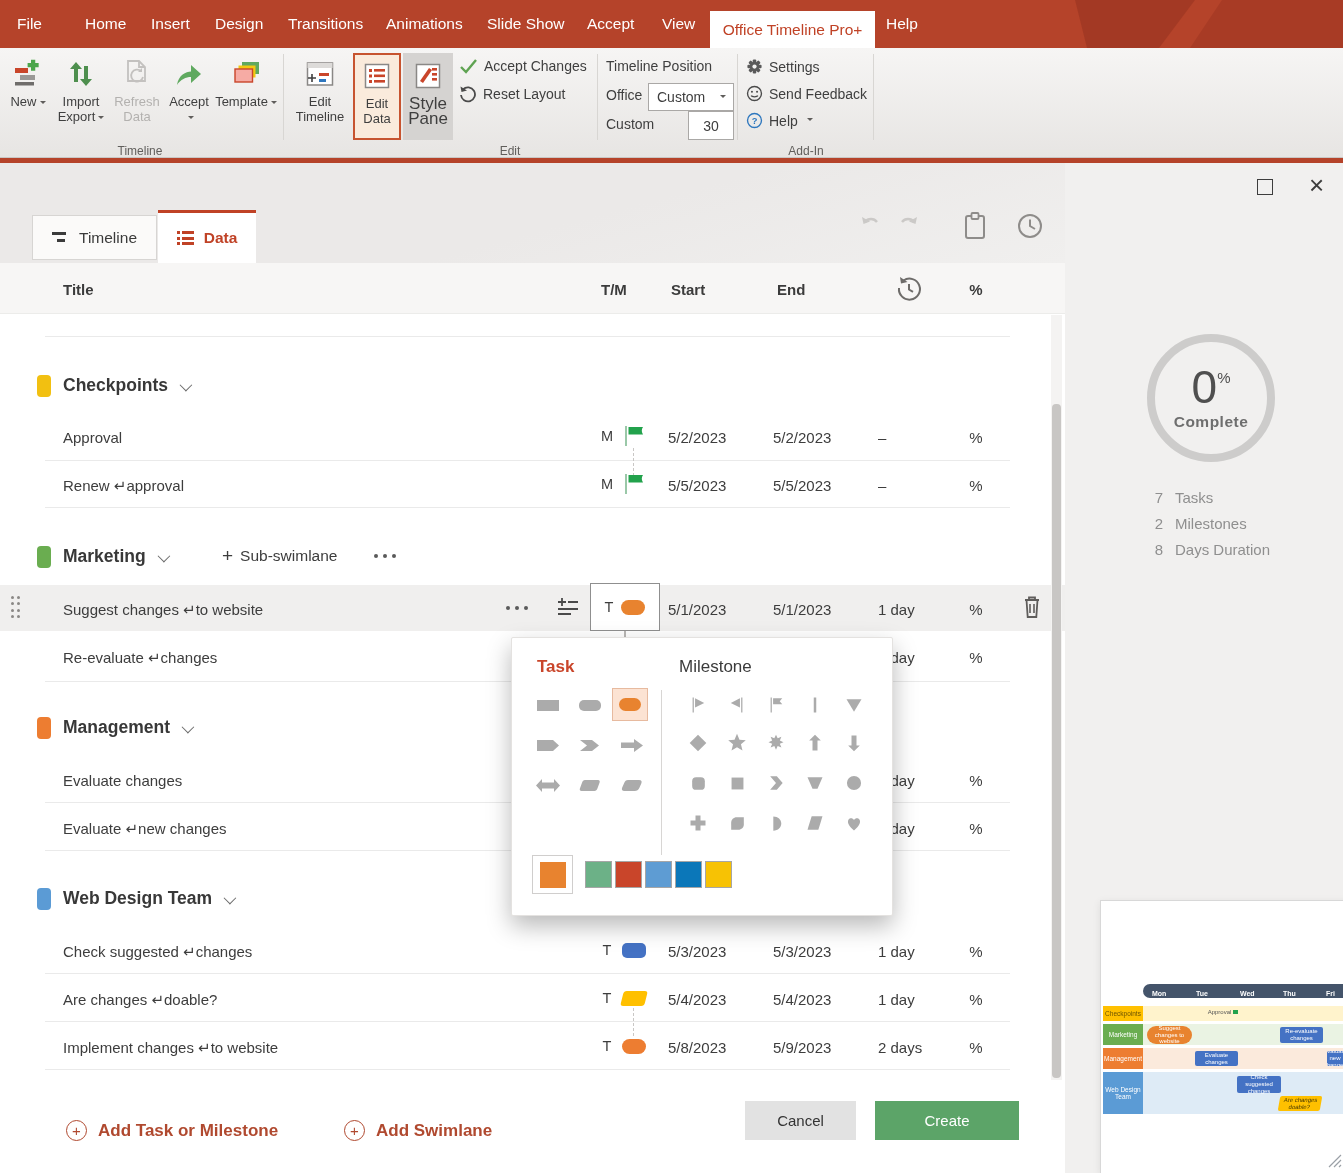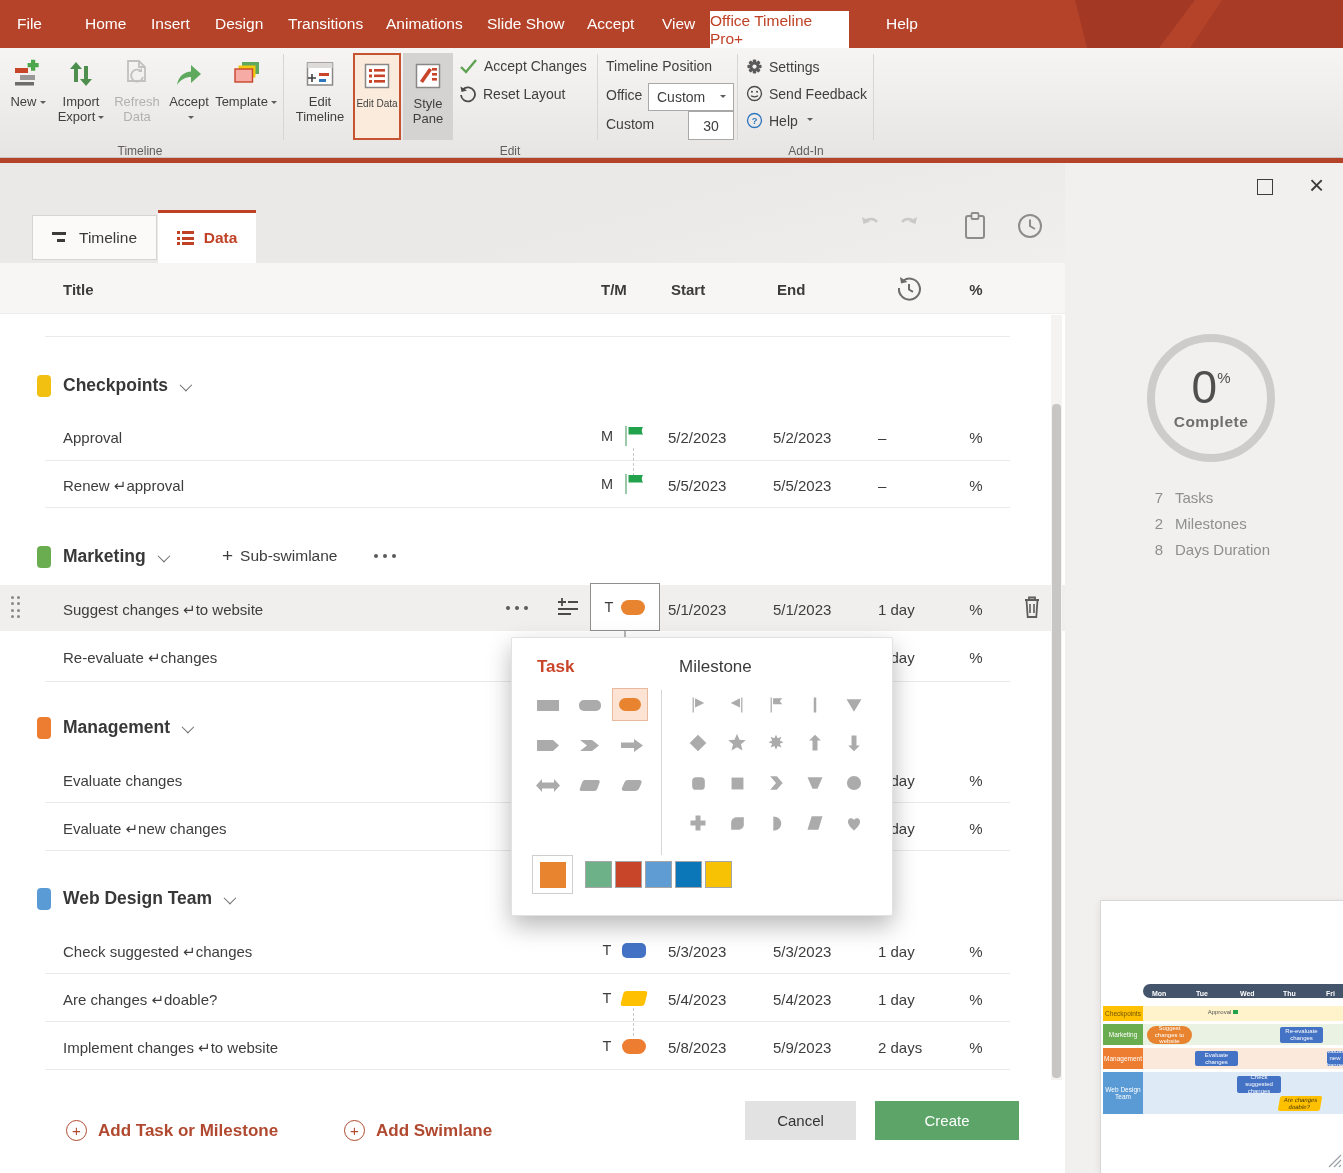--- a/index.html
+++ b/index.html
@@ -74,21 +74,21 @@
   </div>
   <div class="ptab" style="left:17px">File</div>
   <div class="ptab" style="left:85px">Home</div>
   <div class="ptab" style="left:151px">Insert</div>
   <div class="ptab" style="left:215px">Design</div>
   <div class="ptab" style="left:288px">Transitions</div>
   <div class="ptab" style="left:386px">Animations</div>
   <div class="ptab" style="left:487px">Slide Show</div>
   <div class="ptab" style="left:587px">Accept</div>
   <div class="ptab" style="left:662px">View</div>
-  <div class="atabbox" style="left:710px;top:11px;width:139px;height:37px">Office Timeline Pro+</div>
+  <div class="atabbox" style="left:710px;top:11px;width:165px;height:37px">Office Timeline Pro+</div>
   <div class="ptab" style="left:886px">Help</div>
 
   <div class="abs ribbon"></div>
 
   <div class="rbtn" style="left:6px;width:44px">
     <div class="ric">
       <svg width="30" height="30" viewBox="0 0 30 30">
           <rect x="2" y="9" width="13" height="5" fill="#C9452A"></rect>
           <rect x="7" y="16" width="15" height="5" fill="#9a9896"></rect>
           <rect x="2" y="23" width="19" height="3.5" fill="#6f6d6b"></rect>
@@ -157,33 +157,33 @@
           <g fill="#C9452A">
             <rect x="5" y="6" width="3" height="3"></rect>
             <rect x="10" y="6" width="11" height="2.6"></rect>
             <rect x="5" y="11.5" width="3" height="3"></rect>
             <rect x="10" y="11.5" width="11" height="2.6"></rect>
             <rect x="5" y="17" width="3" height="3"></rect>
             <rect x="10" y="17" width="11" height="2.6"></rect>
           </g>
         </svg>
     </div>
-    <div style="text-align:center;font-size:10px;line-height:15px;color:#3f3f3f">Edit Data</div>
+    <div style="text-align:center;font-size:13px;line-height:15px;color:#3f3f3f">Edit Data</div>
   </div>
   <div class="abs" style="left:403px;top:53px;width:50px;height:87px;background:#d5d3d1">
     <div class="ric" style="margin-top:5px">
       <svg width="26" height="26" viewBox="0 0 26 26">
           <rect x="1.5" y="1.5" width="23" height="23" fill="#fff" stroke="#8a8886" stroke-width="1.5"></rect>
           <path d="M5,18L14,5l3,2-9,13z" fill="#C9452A"></path>
           <rect x="17" y="5" width="5" height="2.6" fill="#C9452A"></rect>
           <rect x="17" y="10" width="5" height="2.6" fill="#C9452A"></rect>
           <rect x="17" y="15" width="5" height="2.6" fill="#C9452A"></rect>
         </svg>
     </div>
-    <div style="text-align:center;font-size:13px;line-height:15px;color:#3f3f3f">Style Pane</div>
+    <div style="text-align:center;font-size:17px;line-height:15px;color:#3f3f3f">Style Pane</div>
   </div>
   <div class="rsmall" style="left:459px;top:58px">
     <svg width="19" height="16" viewBox="0 0 19 16">
         <path d="M2,9l5,5L17,2" fill="none" stroke="#5FA352" stroke-width="2.4"></path>
       </svg>
     <span>Accept Changes</span>
   </div>
   <div class="rsmall" style="left:459px;top:85px">
     <svg width="18" height="18" viewBox="0 0 18 18">
         <path d="M4,4.5A7,7 0 1,1 2,10" fill="none" stroke="#4a4a4a" stroke-width="1.8"></path>

